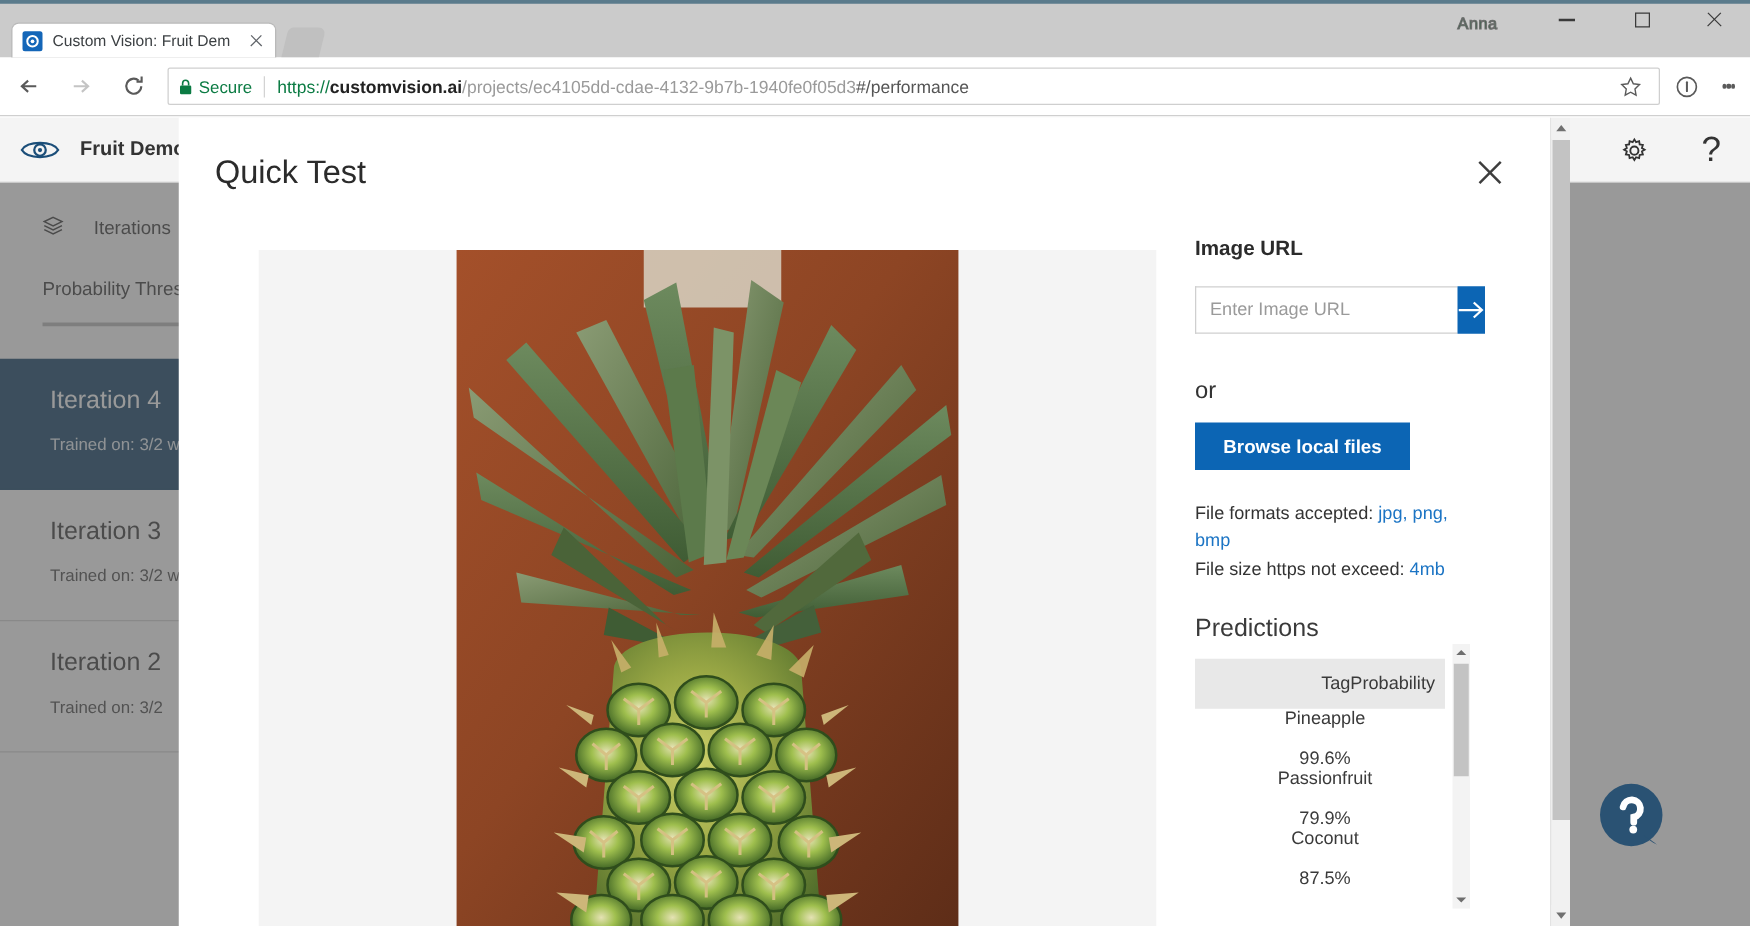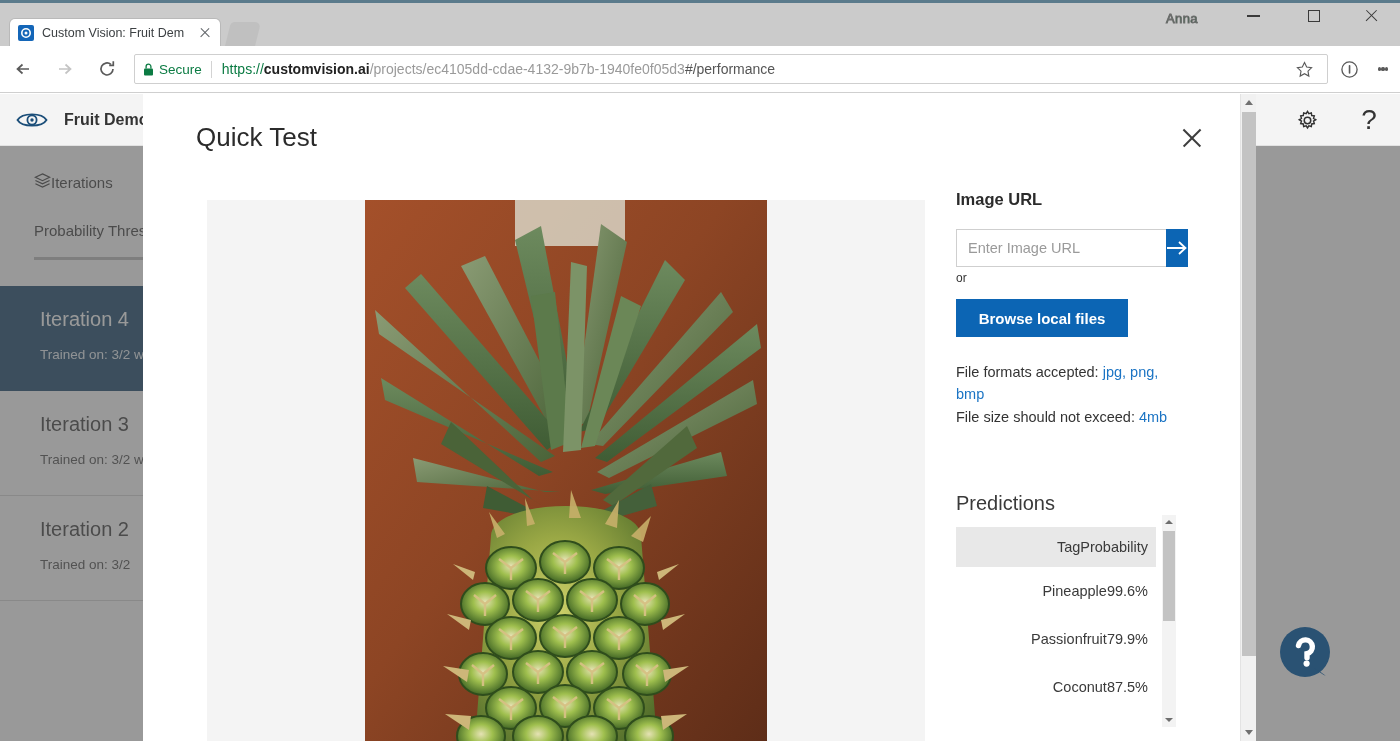--- a/index.html
+++ b/index.html
@@ -118,21 +118,21 @@
     width: 62px; height: 52px; display: flex; align-items: center;
     justify-content: center; cursor: pointer;
   }
   .cv-help span { font-size: 28px; color: #333; font-weight: 300; line-height: 1; }
   .cv-body { position: absolute; left: 0; top: 52px; width: 1400px; height: 595px; background: #fff; }
   .cv-sidebar { position: absolute; left: 0; top: 0; width: 300px; height: 595px; background: #fff; }
   .cv-iterations-title {
     display: flex; align-items: center; padding: 26px 0 0 34px;
     font-size: 15px; color: #333;
   }
-  .cv-iterations-title .lbl { margin-left: 0; }
+  .cv-iterations-title .lbl { margin-left: 24px; }
   .cv-threshold { padding: 30px 0 0 34px; }
   .cv-threshold .lbl { font-size: 15px; color: #333; }
   .slider-track {
     margin-top: 18px; width: 200px; height: 3px; background: #b9b9b9; position: relative;
   }
   .slider-thumb {
     position: absolute; left: 134px; top: -11px; width: 11px; height: 25px;
     background: #fff; border: 1px solid #9a9a9a;
   }
   .slider-thumb::before {
@@ -181,21 +181,21 @@
   }
   .sb-arrow.up i { border-bottom: 5px solid #707070; }
   .sb-arrow.down i { border-top: 5px solid #707070; }
   .sb-thumb {
     position: absolute; left: 1px; top: 18px; width: 14px; height: 544px;
     background: #c3c3c3; cursor: pointer;
   }
 
   .modal-title {
     position: absolute; left: 29px; top: 28px;
-    font-size: 26px; font-weight: 400; color: #2b2b2b; margin-left: 24px;
+    font-size: 26px; font-weight: 400; color: #2b2b2b;
   }
   .modal-close {
     position: absolute; right: 46px; top: 26px; width: 36px; height: 36px;
     display: flex; align-items: center; justify-content: center; cursor: pointer;
   }
   .modal-close .g { position: relative; width: 22px; height: 22px; }
   .modal-close .g::before, .modal-close .g::after {
     content: ""; position: absolute; left: -1px; top: 10px;
     width: 24px; height: 1.7px; background: #3d3d3d;
   }
@@ -217,40 +217,40 @@
   .url-input {
     flex: 1 1 auto; border: 1px solid #cfcfcf; border-right: none;
     padding: 16px 11px; font-size: 14.5px; color: #333;
     font-family: "Liberation Sans", sans-serif; outline: none; background: #fff;
   }
   .url-input::placeholder { color: #9a9a9a; }
   .url-go {
     width: 46px; background: #0c65b4; display: flex; align-items: center;
     justify-content: center; cursor: pointer; border: none;
   }
-  .or-text { margin-top: 4px; font-size: 12px; color: #333; }
+  .or-text { margin-top: 35px; font-size: 19px; color: #333; }
   .browse-btn {
     margin-top: 14px; width: 172px; height: 38px; background: #0c65b4;
     color: #fff; font-size: 15px; font-weight: 700; border: none;
     font-family: "Liberation Sans", sans-serif; cursor: pointer;
   }
   .formats { margin-top: 24px; font-size: 14.5px; color: #333; line-height: 1.55; width: 222px; }
   .formats .blue { color: #1b74c4; }
 
   .predictions { position: absolute; left: 813px; top: 398px; width: 220px; }
   .pred-title { font-size: 20px; color: #3a3a3a; }
   .pred-table { margin-top: 12px; width: 200px; text-align: right; }
   .pred-head {
     display: flex; background: #e8e8e8; height: 40px; align-items: center;
     padding: 0 8px 0 16px;
   }
   .pred-head .c1 { flex: 1 1 auto; font-size: 14.5px; color: #3a3a3a; }
   .pred-head .c2 { font-size: 14.5px; color: #3a3a3a; }
   .pred-row {
-    display: flex; height: 48px; align-items: center; padding: 0 8px 0 16px;
+    display: flex; height: 48px; align-items: center; padding: 0 8px 0 16px; flex-direction: column;
   }
   .pred-row .c1 { flex: 1 1 auto; font-size: 14.5px; color: #3a3a3a; }
   .pred-row .c2 { font-size: 14.5px; color: #3a3a3a; }
   .pred-clip { position: relative; width: 220px; height: 212px; overflow: hidden; }
   .pred-scroll {
     position: absolute; right: 0; top: 0; width: 14px; height: 212px; background: #f3f3f3;
   }
   .pred-sb-arrow {
     position: absolute; left: 0; width: 14px; height: 14px;
     display: flex; align-items: center; justify-content: center; cursor: pointer;
@@ -563,21 +563,21 @@
         <button class="url-go">
           <svg width="22" height="16" viewBox="0 0 22 16">
             <path d="M1 8 H19 M13 2 L19.5 8 L13 14" fill="none" stroke="#ffffff" stroke-width="1.8"></path>
           </svg>
         </button>
       </div>
       <div class="or-text">or</div>
       <button class="browse-btn">Browse local files</button>
       <div class="formats">
         <span>File formats accepted: </span><span class="blue">jpg, png, bmp</span><br>
-        <span>File size should not exceed: </span><span class="blue">4mb</span>
+        <span>File size https not exceed: </span><span class="blue">4mb</span>
       </div>
     </div>
 
     <div class="predictions">
       <div class="pred-title">Predictions</div>
       <div class="pred-clip">
         <div class="pred-table">
           <div class="pred-head">
             <span class="c1">Tag</span>
             <span class="c2">Probability</span>

